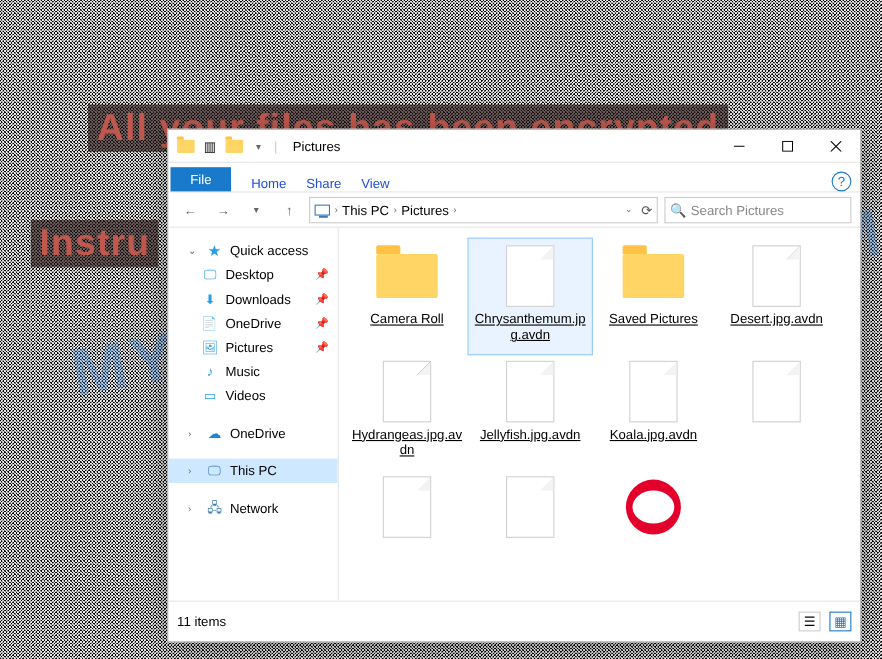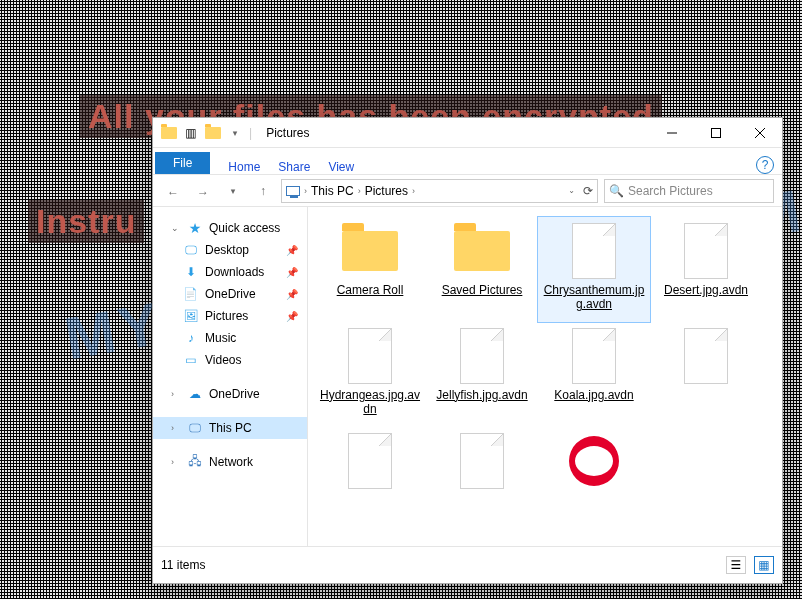--- a/index.html
+++ b/index.html
@@ -239,31 +239,31 @@
     </div>
 
     <div class="content">
       <div class="grid" id="item-grid">
           <div class="item">
             <div class="thumb">
               <div class="folder-big"></div>
             </div>
             <div class="label">Camera Roll</div>
           </div>
+          <div class="item sel">
+            <div class="thumb">
+              <div class="file-icon"></div>
+            </div>
+            <div class="label">Chrysanthemum.jpg.avdn</div>
+          </div>
           <div class="item">
             <div class="thumb">
               <div class="folder-big"></div>
             </div>
             <div class="label">Saved Pictures</div>
-          </div>
-          <div class="item sel">
-            <div class="thumb">
-              <div class="file-icon"></div>
-            </div>
-            <div class="label">Chrysanthemum.jpg.avdn</div>
           </div>
           <div class="item">
             <div class="thumb">
               <div class="file-icon"></div>
             </div>
             <div class="label">Desert.jpg.avdn</div>
           </div>
           <div class="item">
             <div class="thumb">
               <div class="file-icon"></div>

